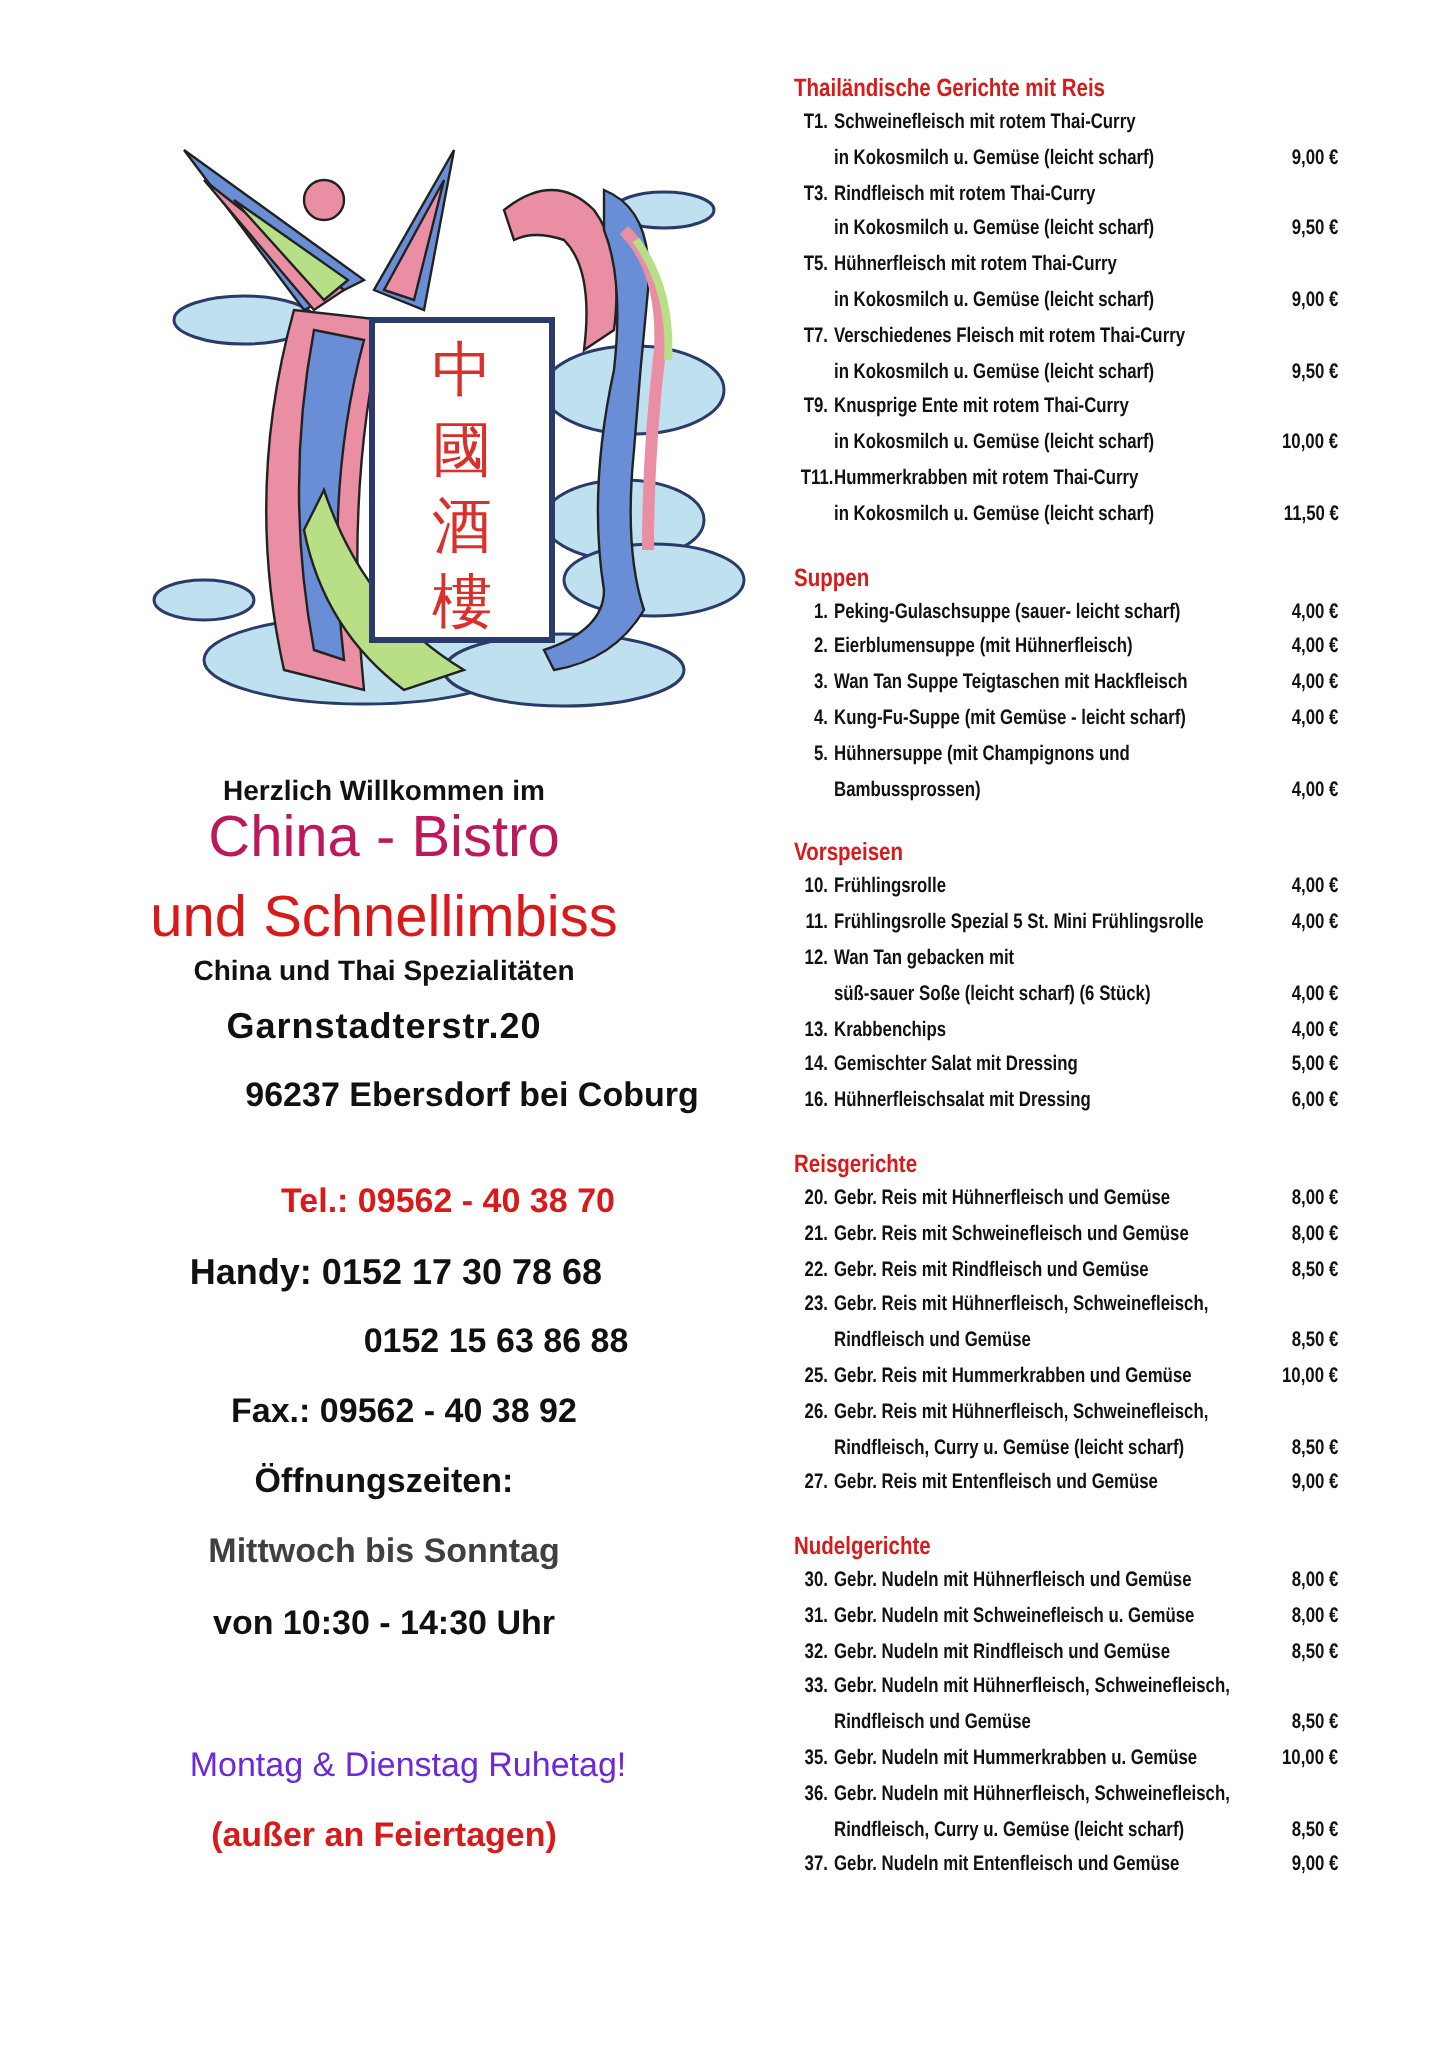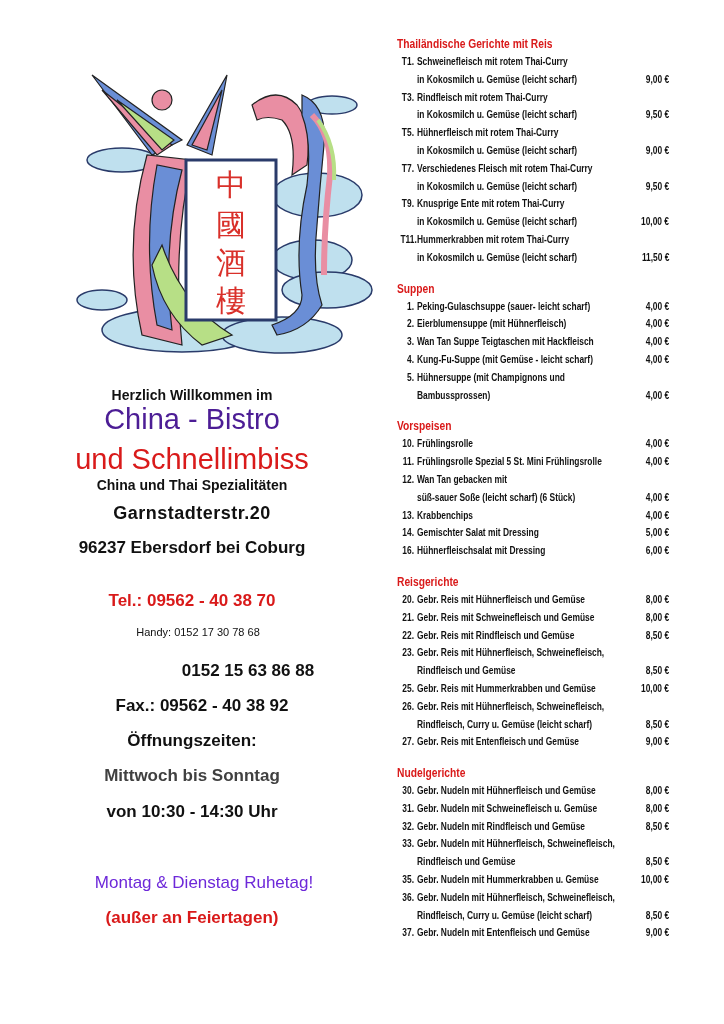--- a/index.html
+++ b/index.html
@@ -1,27 +1,27 @@
 <!DOCTYPE html>
 <html><head>
 <meta charset="utf-8">
 <style>
   html,body{margin:0;padding:0;background:#fff;}
   body{width:724px;height:1024px;position:relative;overflow:hidden;font-family:"Liberation Sans",sans-serif;color:#111;}
   .left{position:absolute;left:0;top:0;width:390px;height:1024px;}
   .logo{position:absolute;left:62px;top:45px;width:330px;height:330px;}
   .center-line{position:absolute;left:0;width:384px;text-align:center;white-space:nowrap;}
   .welcome{top:387px;font-weight:bold;font-size:14px;color:#111;}
-  .title1{top:403px;font-size:29px;color:#4c1d95;}
+  .title1{top:403px;font-size:29px;color:#be185d;}
   .title2{top:443px;font-size:29px;color:#d91a1a;}
   .subtitle{top:477px;font-weight:bold;font-size:14px;}
   .street{top:503px;font-weight:bold;font-size:18px;letter-spacing:0.5px;}
-  .city{top:538px;font-weight:bold;font-size:17px;}
-  .tel{top:591px;font-weight:bold;font-size:17px;color:#d91a1a;}
-  .handy1{top:626px;font-weight:normal;font-size:11px;}
+  .city{top:538px;font-weight:bold;font-size:17px;padding-left:44px;}
+  .tel{top:591px;font-weight:bold;font-size:17px;color:#d91a1a;padding-left:32px;}
+  .handy1{top:626px;font-weight:bold;font-size:18px;}
   .handy2{top:661px;font-weight:bold;font-size:17px;}
   .fax{top:696px;font-weight:bold;font-size:17px;}
   .hours-h{top:731px;font-weight:bold;font-size:17px;}
   .days{top:766px;font-weight:bold;font-size:17px;color:#404040;}
   .t1{top:802px;font-weight:bold;font-size:17px;}
   .t2{top:837px;font-weight:bold;font-size:17px;}
   .closed{top:873px;font-weight:normal;font-size:17px;color:#6d28d9;margin-left:12px;}
   .holiday{top:908px;font-weight:bold;font-size:17px;color:#d91a1a;}
 
   .menu{position:absolute;left:397px;top:36px;width:280px;font-family:"Liberation Sans",sans-serif;}

